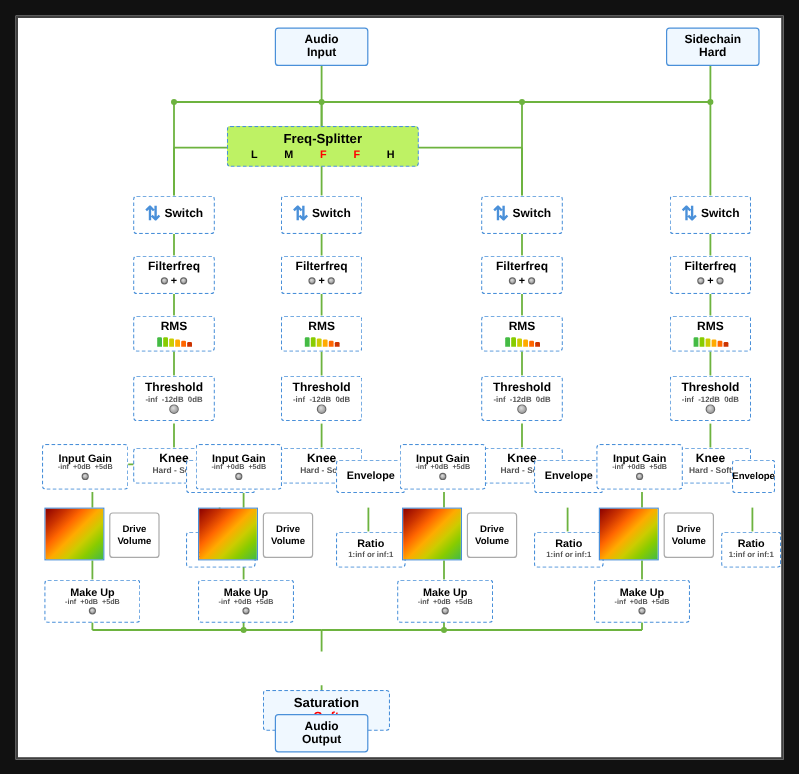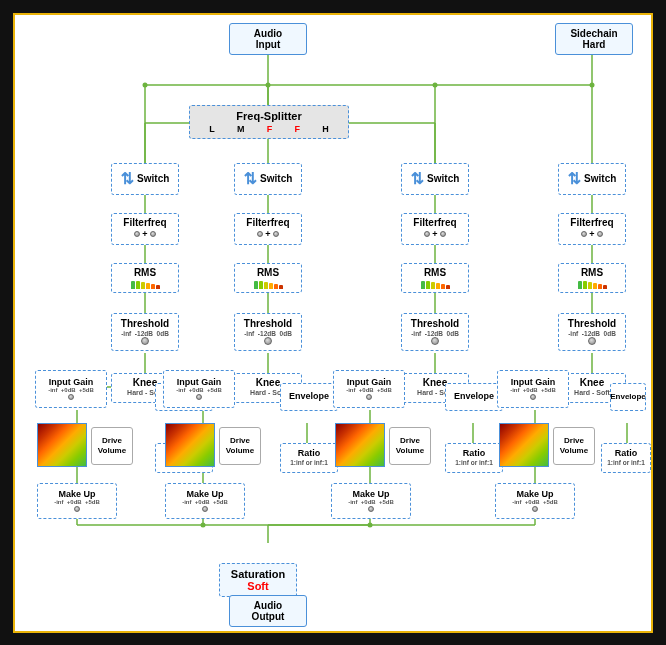--- a/index.html
+++ b/index.html
@@ -10,21 +10,21 @@
       display: flex;
       align-items: center;
       justify-content: center;
       font-family: Arial, sans-serif;
       overflow: hidden;
     }
     .main-canvas {
       width: 640px;
       height: 620px;
       background: #fff;
-      border: 2px solid #eab308;
+      border: 2px solid #404040;
       position: relative;
     }
     
     .lines-svg {
       position: absolute;
       top: 0; left: 0;
       width: 100%; height: 100%;
       pointer-events: none;
     }
     
@@ -58,21 +58,21 @@
       font-size: 9px;
       font-weight: bold;
       color: #000;
       padding: 3px 6px;
       text-align: center;
     }
 
     
     .freq-splitter {
       position: absolute;
-      background: #e5e5e5;
+      background: #bef264;
       border: 1.5px dashed #4a90d9;
       border-radius: 3px;
       font-size: 10px;
       font-weight: bold;
       color: #000;
       padding: 4px 8px;
       text-align: center;
     }
 
     
@@ -536,21 +536,21 @@
   </div>
 
   <div class="node dashed" style="left:480px; top:468px; width:80px; height:36px;">
     <div style="font-size:9px; font-weight:bold;">Make Up</div>
     <div style="font-size:6px; color:#555;">-inf &nbsp;+0dB &nbsp;+5dB</div>
     <div class="knob-row">
         <span class="knob-sm"></span>
       </div>
   </div>
 
-  <div class="saturation-box" style="left:204px; top:548px; width:78px; padding:4px 8px;">
+  <div class="saturation-box" style="left:204px; top:560px; width:106px; padding:4px 8px;">
     <div style="font-size:11px; font-weight:bold;">Saturation</div>
     <div style="font-size:11px; font-weight:bold; color:#ff0000;">Soft</div>
   </div>
 
   <div class="io-box" style="left:214px; top:580px; width:78px; padding:4px 6px;">
     <span style="font-size:10px; font-weight:bold; white-space:pre-line;">Audio
 Output</span>
   </div>
 
 </div>

